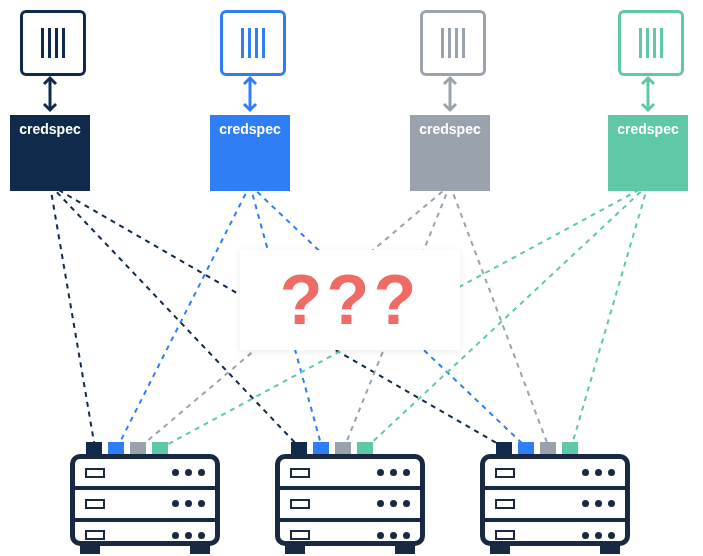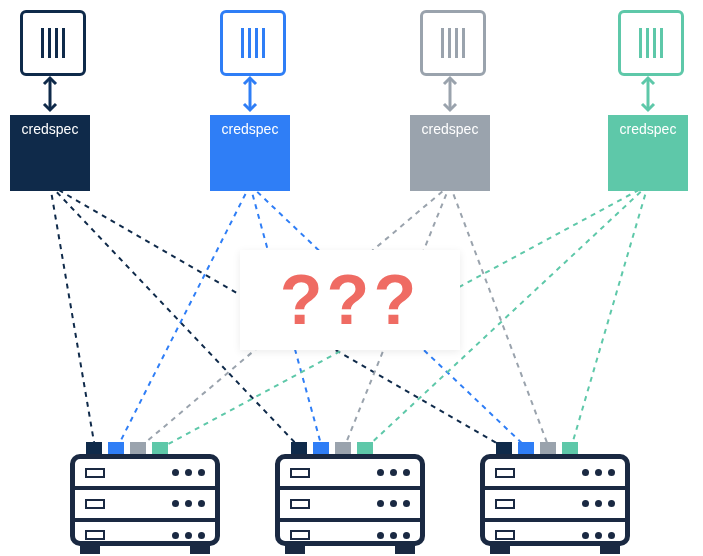--- a/index.html
+++ b/index.html
@@ -38,20 +38,21 @@
   .credspec {
     position: absolute;
     width: 80px;
     height: 70px;
     display: flex;
     align-items: flex-start;
     justify-content: center;
     padding-top: 6px;
     color: #fff;
     font-size: 14px;
+    font-weight: bold;
   }
   .question {
     position: absolute;
     left: 240px;
     top: 250px;
     width: 220px;
     height: 100px;
     background: #fff;
     display: flex;
     align-items: center;

